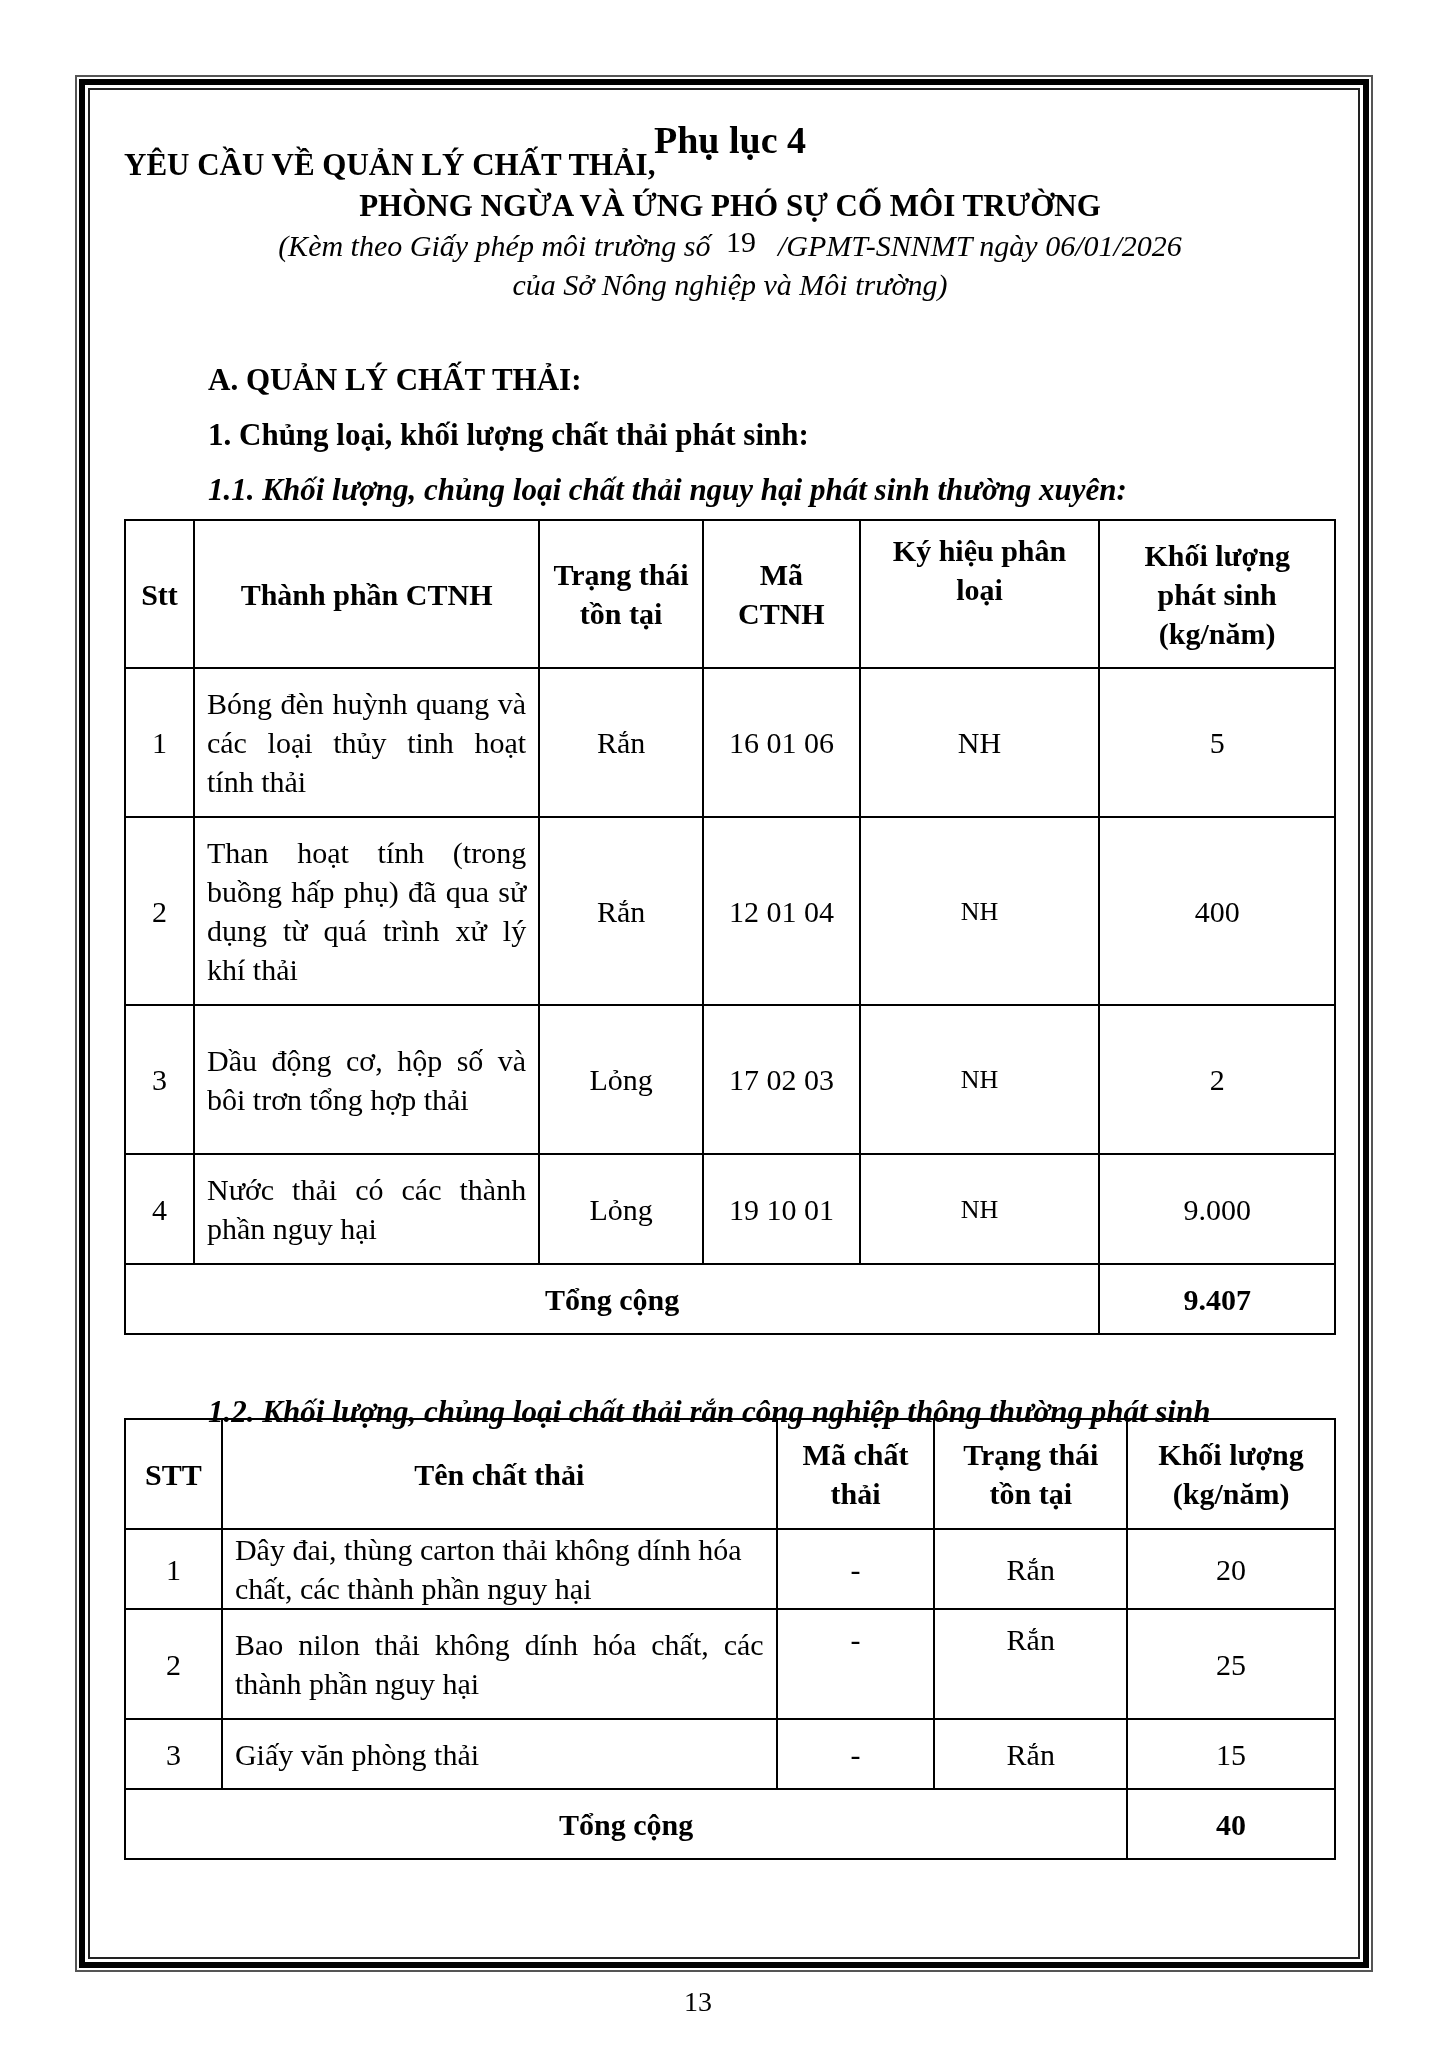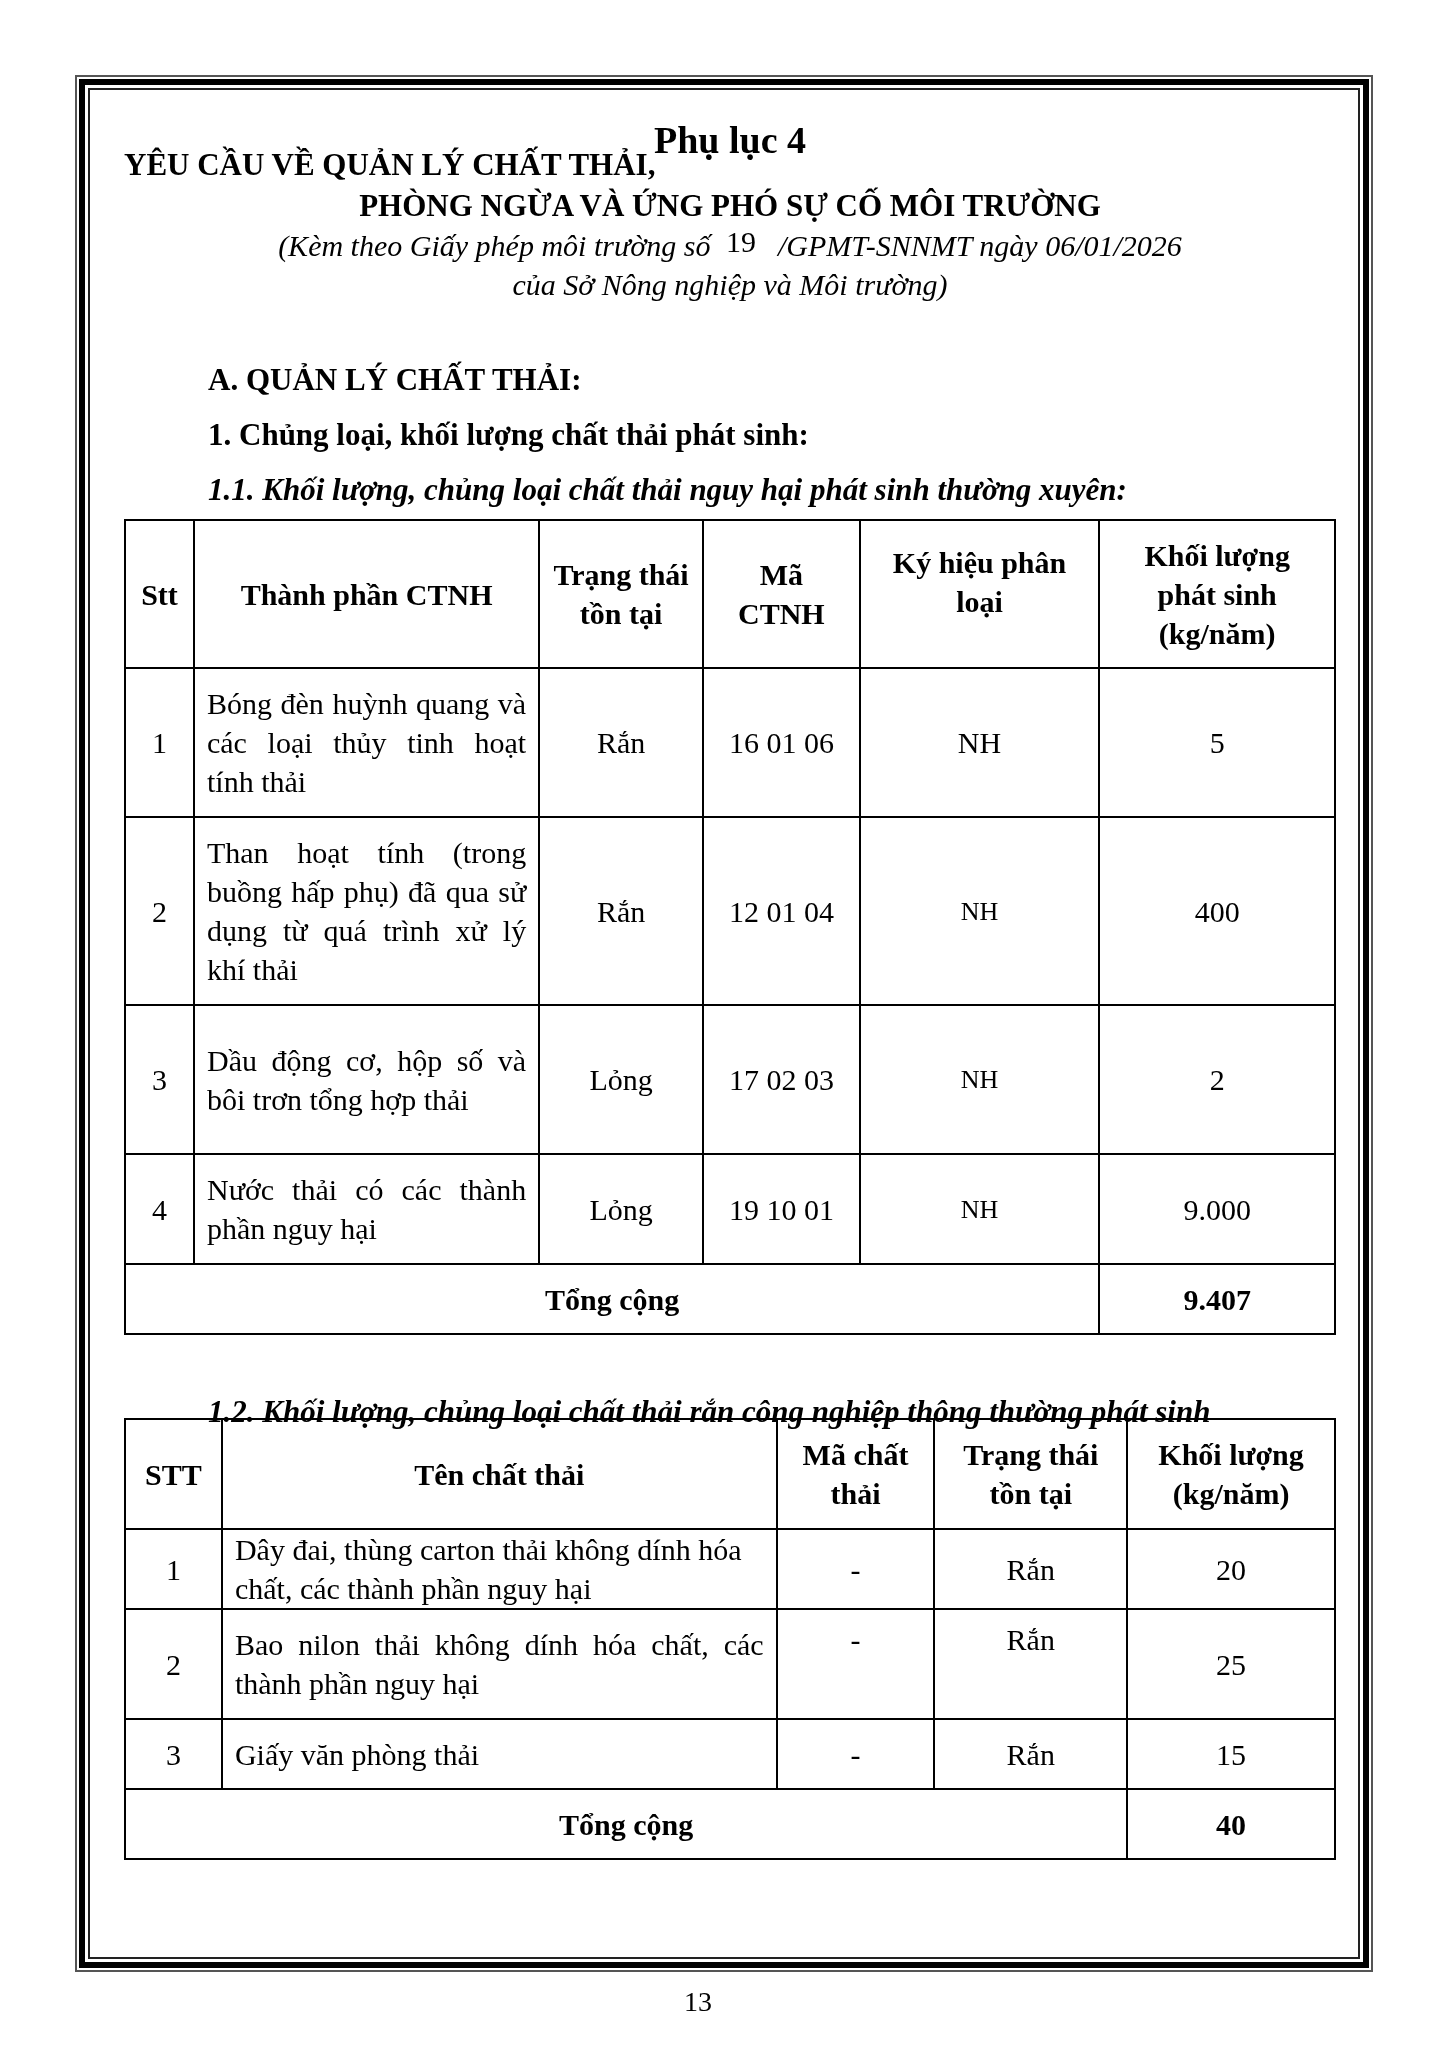--- a/index.html
+++ b/index.html
@@ -64,21 +64,21 @@
         <col style="width:157px">
         <col style="width:240px">
         <col style="width:236px">
     </colgroup>
     <tbody>
         <tr style="height:148px">
       <th>Stt</th>
       <th>Thành phần CTNH</th>
       <th>Trạng thái tồn tại</th>
       <th>Mã CTNH</th>
-      <th style="vertical-align:top;padding-top:22px">Ký hiệu phân loại</th>
+      <th style="vertical-align:top;padding-top:10px">Ký hiệu phân loại</th>
       <th>Khối lượng phát sinh (kg/năm)</th>
     </tr>
     <tr style="height:149px">
       <td class="c">1</td>
       <td class="j">Bóng đèn huỳnh quang và các loại thủy tinh hoạt tính thải</td>
       <td class="c">Rắn</td>
       <td class="c">16 01 06</td>
       <td class="c">NH</td>
       <td class="c">5</td>
     </tr>

